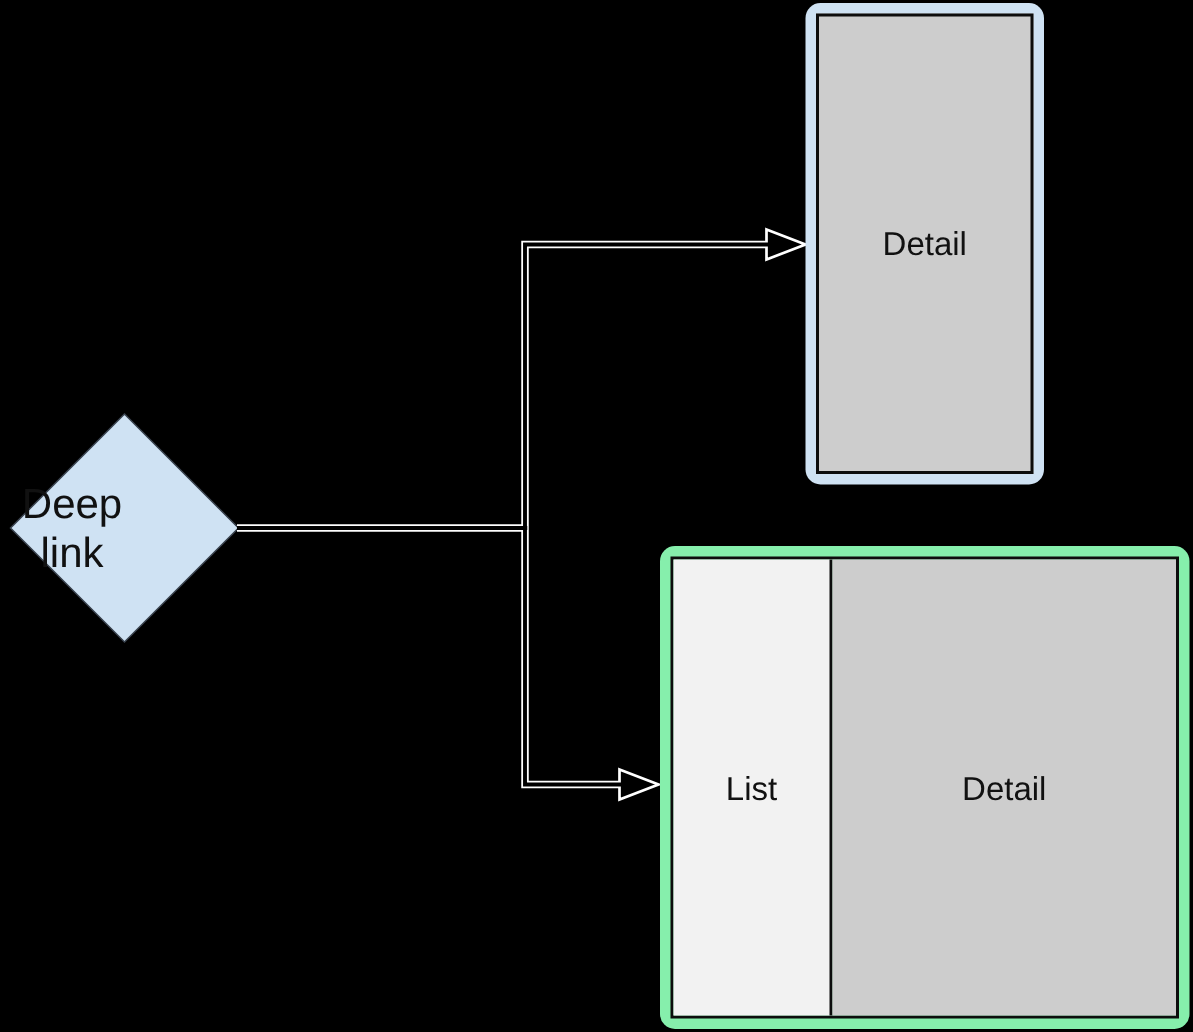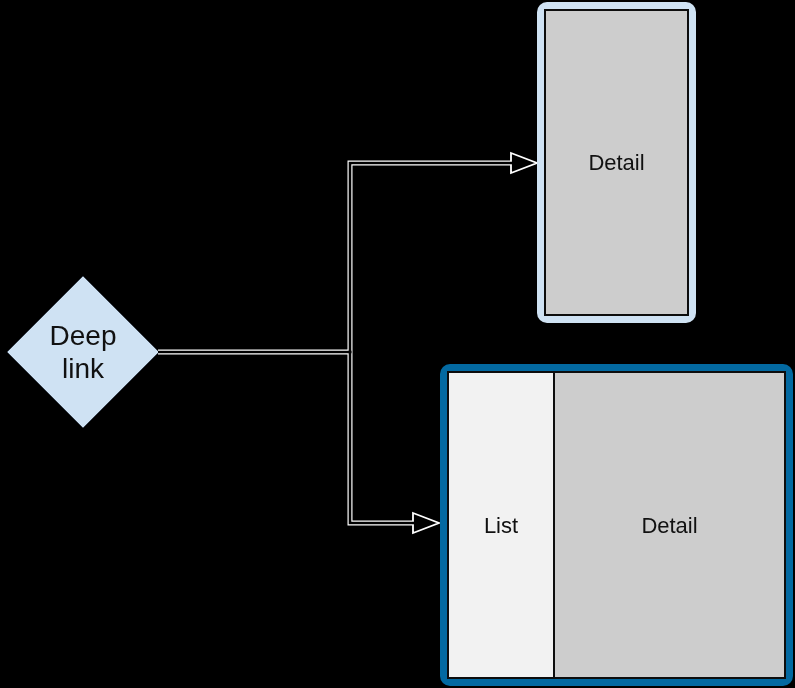--- a/index.html
+++ b/index.html
@@ -29,21 +29,20 @@
   }
   
   .deep-link-label-box {
     position: absolute;
     left: 7px;
     top: 276px;
     width: 152px;
     height: 152px;
     display: flex;
     align-items: center;
-    justify-content: center;
   }
   .deep-link-label-box .label {
     width: 82px;
     font-size: 28px;
   }
   
   .phone-frame {
     position: absolute;
     left: 537px;
     top: 2px;
@@ -64,21 +63,21 @@
     align-items: center;
     justify-content: center;
   }
   
   .tablet-frame {
     position: absolute;
     left: 440px;
     top: 364px;
     width: 353px;
     height: 322px;
-    background: #0369a1;
+    background: #86efac;
     border-radius: 10px;
   }
   .tablet-screen {
     position: absolute;
     left: 7px;
     top: 7px;
     right: 7px;
     bottom: 7px;
     border: 2px solid #0d0d0d;
     display: flex;

